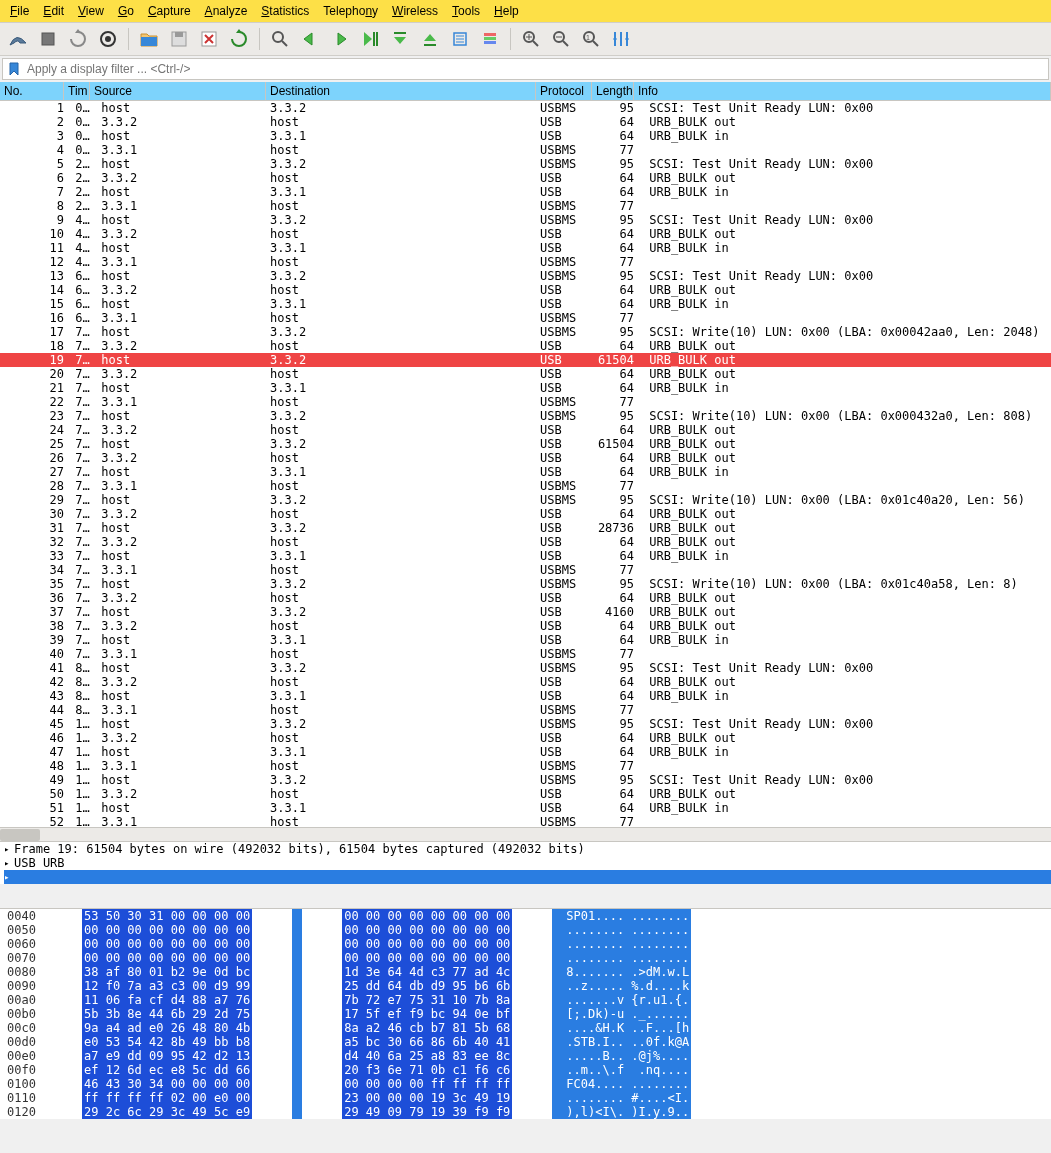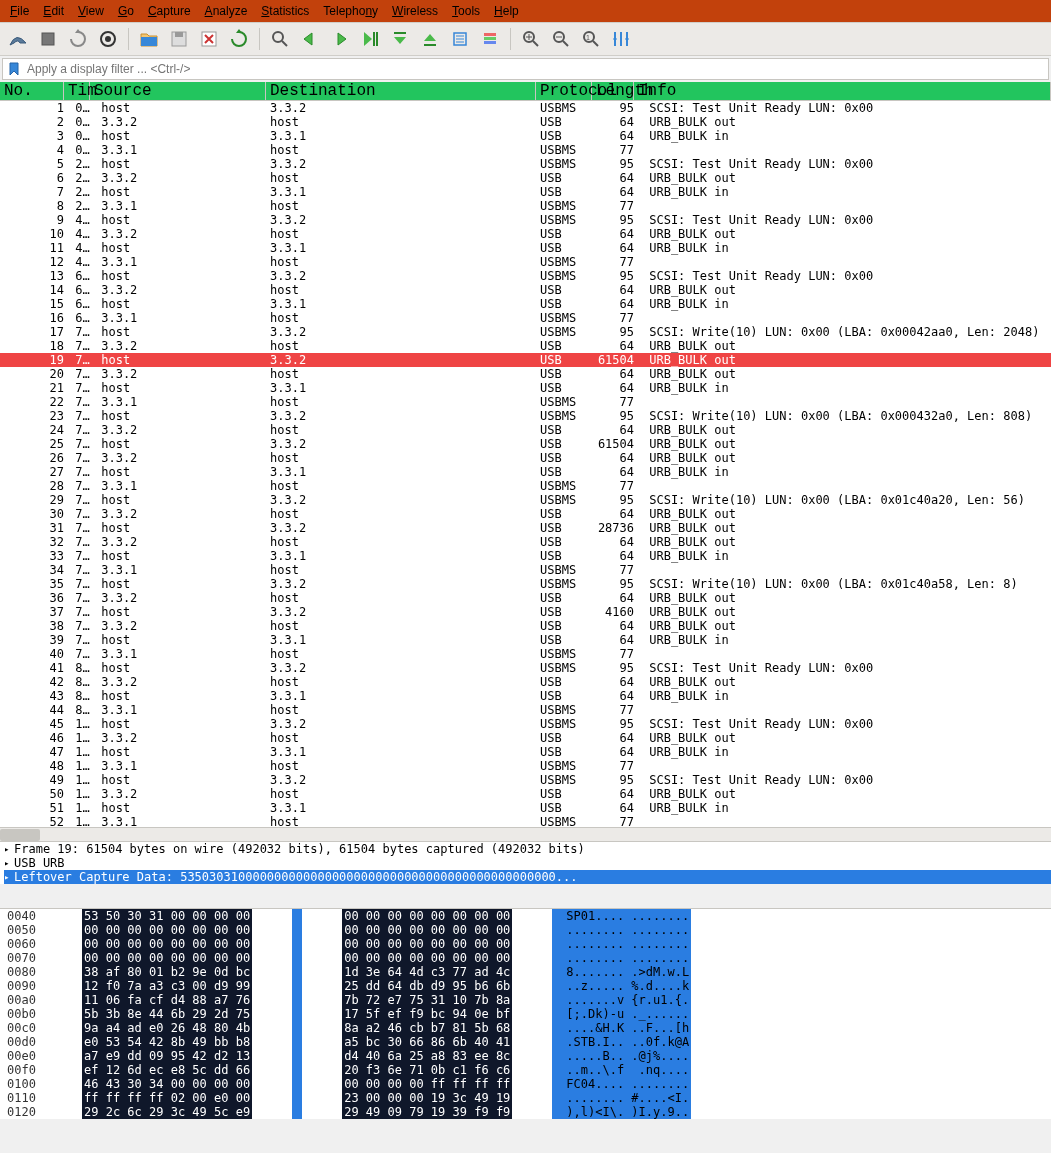--- a/index.html
+++ b/index.html
@@ -1,28 +1,28 @@
 <!DOCTYPE html>
 <html><head>
 <meta charset="utf-8">
 <style>
   * { margin: 0; padding: 0; box-sizing: border-box; }
   body { font-family: sans-serif; font-size: 11px; background: #f0f0f0; color: #000; width: 1051px; }
-  .menubar { display: flex; background: #c2410c; padding: 2px 6px; border-bottom: 1px solid #d0cec9; font-size: 12px; text-align: center; }
+  .menubar { display: flex; background: #fde047; padding: 2px 6px; border-bottom: 1px solid #d0cec9; font-size: 12px; text-align: center; }
   .menubar span { padding: 2px 10px 2px 4px; cursor: default; }
   .menubar span u { text-decoration: underline; }
   .toolbar { display: flex; align-items: center; gap: 6px; background: #eceae7; padding: 4px 6px; border-bottom: 1px solid #d0cec9; }
   .toolbar .sep { width: 1px; height: 22px; background: #c8c6c1; margin: 0 2px; }
   .toolbar svg { display: block; }
   .tb-btn { width: 24px; height: 24px; display: flex; align-items: center; justify-content: center; border-radius: 2px; }
   .filterbar { display: flex; align-items: center; background: #fff; border: 1px solid #c8c6c1; margin: 2px; }
   .filterbar .bookmark { width: 14px; height: 14px; margin: 2px 4px; }
   .filterbar input { flex: 1; border: none; outline: none; font-size: 12px; padding: 3px 2px; color: #0f766e; }
   .packet-table { background: #fff; font-family: "DejaVu Sans Mono","Liberation Mono",monospace; font-size: 12px; line-height: 14px; }
-  .pt-header { display: flex; background: #22c55e; border-bottom: 1px solid #c8c6c1; font-family: Liberation Mono, monospace; font-size: 16px; }
+  .pt-header { display: flex; background: #7dd3fc; border-bottom: 1px solid #c8c6c1; font-family: Liberation Sans, sans-serif; font-size: 12px; }
   .pt-header div { padding: 2px 4px; border-right: 1px solid #c8c6c1; }
   .col-no { width: 64px; text-align: left; }
   .col-tim { width: 26px; }
   .col-src { width: 176px; }
   .col-dst { width: 270px; }
   .col-proto { width: 56px; }
   .col-len { width: 42px; text-align: right; }
   .col-info { flex: 1; padding-left: 4px; }
   .pkt-body { height: 726px; overflow: hidden; }
   .pkt-row { display: flex; padding: 0 4px; }
@@ -32,23 +32,23 @@
   .pkt-row.sel { background: #ef4444; color: #fff; }
   .scroll-h { height: 14px; background: #eceae7; border-top: 1px solid #c8c6c1; position: relative; }
   .scroll-h .thumb { position: absolute; left: 0; top: 1px; height: 12px; width: 40px; background: #c8c6c1; border-radius: 2px; }
   .tree-pane { background: #fff; font-family: "DejaVu Sans Mono",monospace; font-size: 12px; line-height: 14px; padding: 0 0 0 4px; border-top: 1px solid #c8c6c1; }
   .tree-row { display: flex; align-items: center; }
   .tree-row .tri { width: 10px; font-size: 9px; }
   .tree-row.sel { background: #2a7de1; color: #fff; }
   .hex-pane { background: #fff; font-family: "DejaVu Sans Mono",monospace; font-size: 12px; line-height: 14px; margin-top: 24px; border-top: 1px solid #c8c6c1; }
   .hex-row { display: flex; gap: 40px; }
   .hex-off { width: 42px; color: #333; text-align: right; padding-right: 6px; }
-  .hex-bytes { background: #0f172a; color: #fff; white-space: pre; padding: 0 2px; }
+  .hex-bytes { background: #1d4ed8; color: #fff; white-space: pre; padding: 0 2px; }
   .hex-gap { width: 10px; background: #2a7de1; }
-  .hex-ascii { background: #2a7de1; color: #000000; white-space: pre; padding-left: 14px; padding-right: 2px; }
+  .hex-ascii { background: #2a7de1; color: #ffffff; white-space: pre; padding-left: 14px; padding-right: 2px; }
 </style>
 </head>
 <body>
 
 <div class="menubar" id="menubar">
     <span><u>F</u>ile</span>
     <span><u>E</u>dit</span>
     <span><u>V</u>iew</span>
     <span><u>G</u>o</span>
     <span><u>C</u>apture</span>
@@ -688,21 +688,20 @@
     <div class="tree-row">
       <span class="tri">▸</span>
       <span>Frame 19: 61504 bytes on wire (492032 bits), 61504 bytes captured (492032 bits)</span>
     </div>
     <div class="tree-row">
       <span class="tri">▸</span>
       <span>USB URB</span>
     </div>
     <div class="tree-row sel">
       <span class="tri">▸</span>
-      <span>Leftover Capture Data: 5350303100000000000000000000000000000000000000000000...</span>
     </div>
   </div>
 
 <div class="hex-pane" id="hexpane">
     <div class="hex-row">
       <div class="hex-off">0040</div>
       <div class="hex-bytes">53 50 30 31 00 00 00 00</div>
       <div class="hex-gap"></div>
       <div class="hex-bytes">00 00 00 00 00 00 00 00</div>
       <div class="hex-ascii">SP01.... ........</div>

